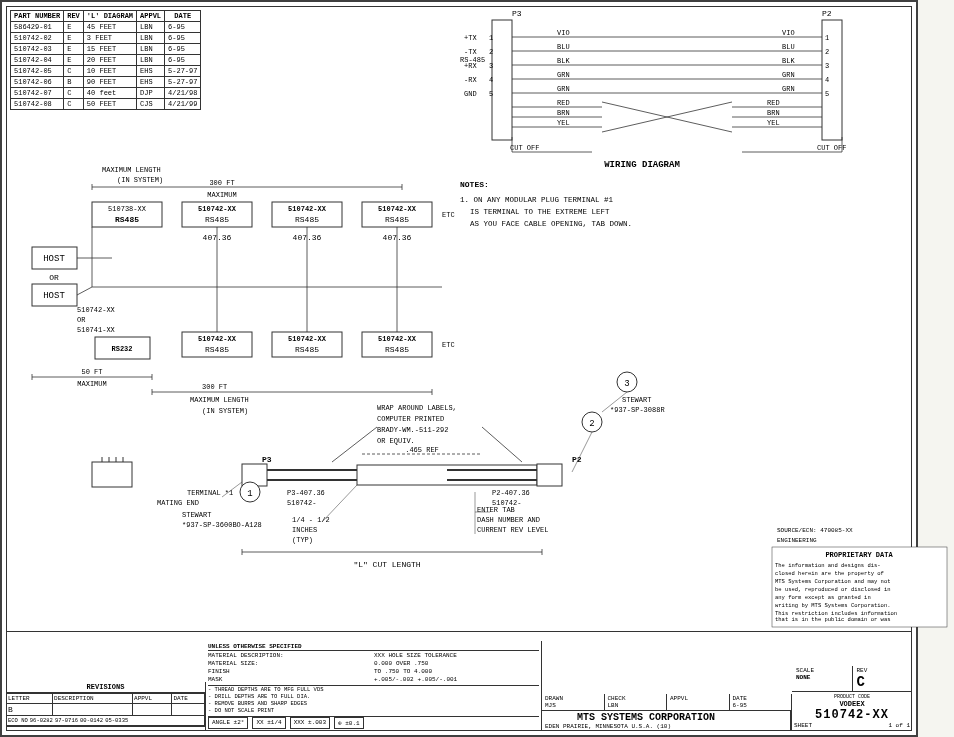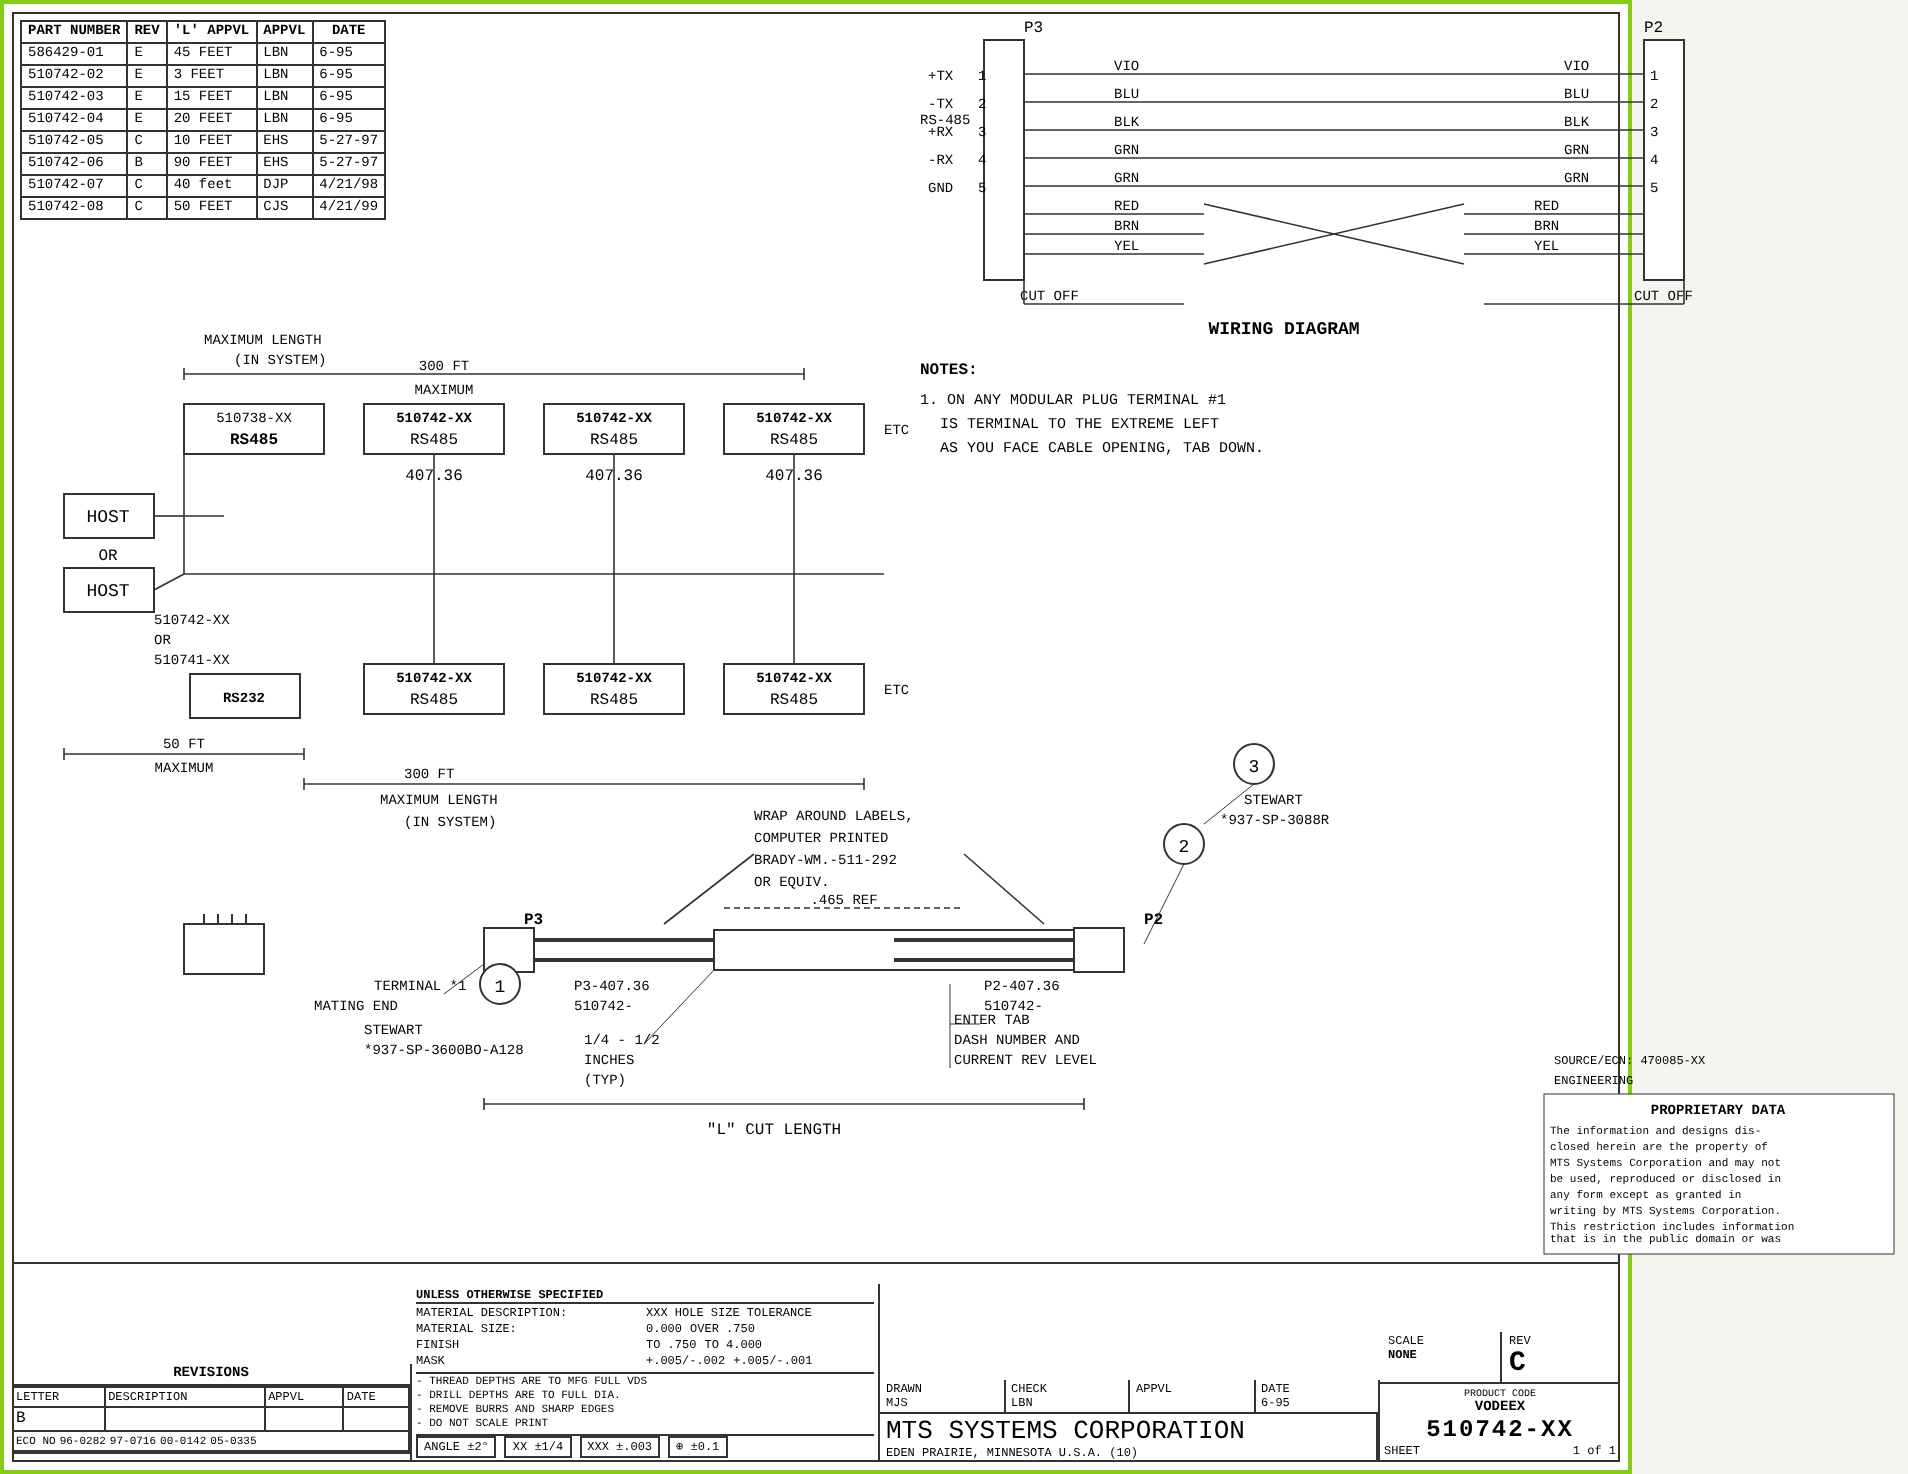--- a/index.html
+++ b/index.html
@@ -5,25 +5,25 @@
     * { margin: 0; padding: 0; box-sizing: border-box; }
     body {
       background: #f5f5f0;
       font-family: 'Courier New', Courier, monospace;
       font-size: 9px;
       width: 954px;
       height: 737px;
       overflow: hidden;
     }
     .page {
-      width: 816px;
+      width: 918px;
       height: 737px;
       background: white;
       position: relative;
-      border: 2px solid #84cc16;
+      border: 2px solid #404040;
     }
     .outer-border {
       position: absolute;
       top: 4px; left: 4px; right: 4px; bottom: 4px;
       border: 1px solid #333;
     }
 
     
     .parts-table {
       position: absolute;
@@ -52,21 +52,21 @@
 <body>
 
 <div class="page">
   <div class="outer-border"></div>
 
   <table class="parts-table">
     <thead>
       <tr>
         <th>PART NUMBER</th>
         <th>REV</th>
-        <th>'L' APPVL</th>
+        <th>'L' DIAGRAM</th>
         <th>APPVL</th>
         <th>DATE</th>
       </tr>
     </thead>
     <tbody id="parts-tbody">
     <tr>
           <td>586429-01</td>
           <td>E</td>
           <td>45 FEET</td>
           <td>LBN</td>
@@ -470,21 +470,21 @@
           <div>APPVL</div>
           <div></div>
         </div>
         <div style="padding:1px 3px;flex:1;">
           <div>DATE</div>
           <div>6-95</div>
         </div>
       </div>
       <div style="display:flex;font-size:6px;">
         <div style="flex:1;border-right:1px solid #333;padding:1px 3px;">
-          <div style="font-weight:normal;font-size:13px;">MTS SYSTEMS CORPORATION</div>
+          <div style="font-weight:bold;font-size:10px;margin-left:32px;">MTS SYSTEMS CORPORATION</div>
           <div>EDEN PRAIRIE, MINNESOTA U.S.A. (10)</div>
         </div>
       </div>
     </div>
 
     <div style="width:120px;display:flex;flex-direction:column;">
       <div style="border-bottom:1px solid #333;display:flex;font-size:6px;">
         <div style="border-right:1px solid #333;padding:1px 4px;flex:1;">
           <div>SCALE</div>
           <div style="font-weight:bold;">NONE</div>

